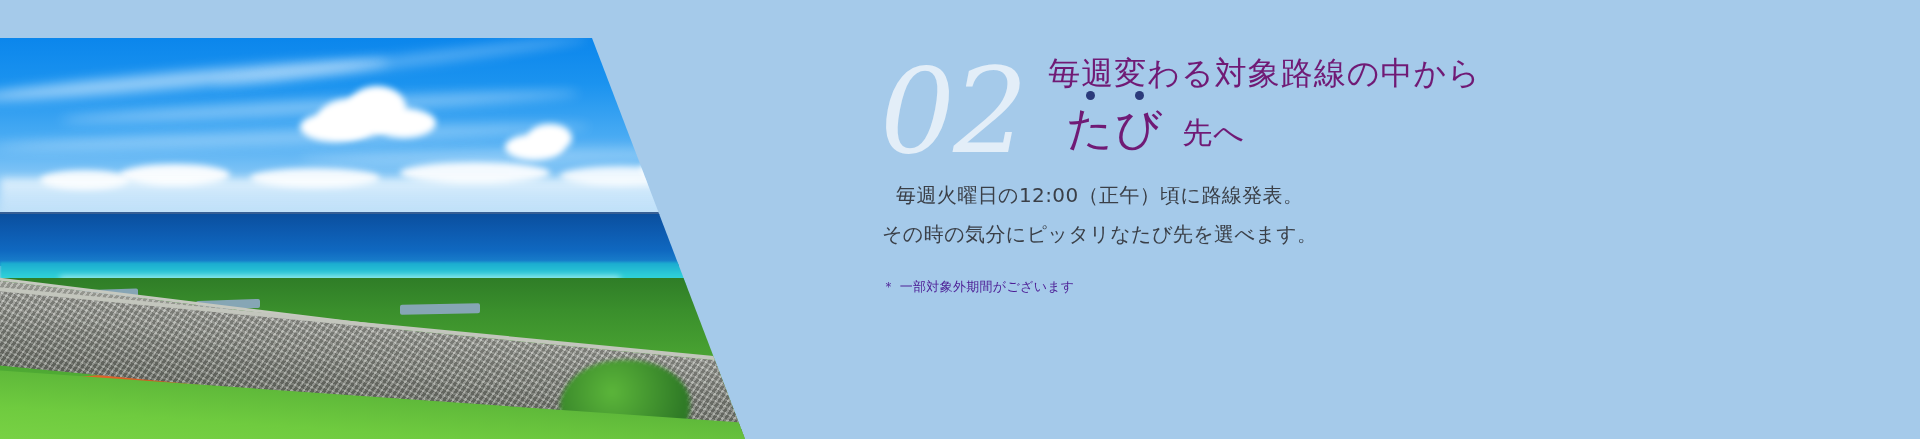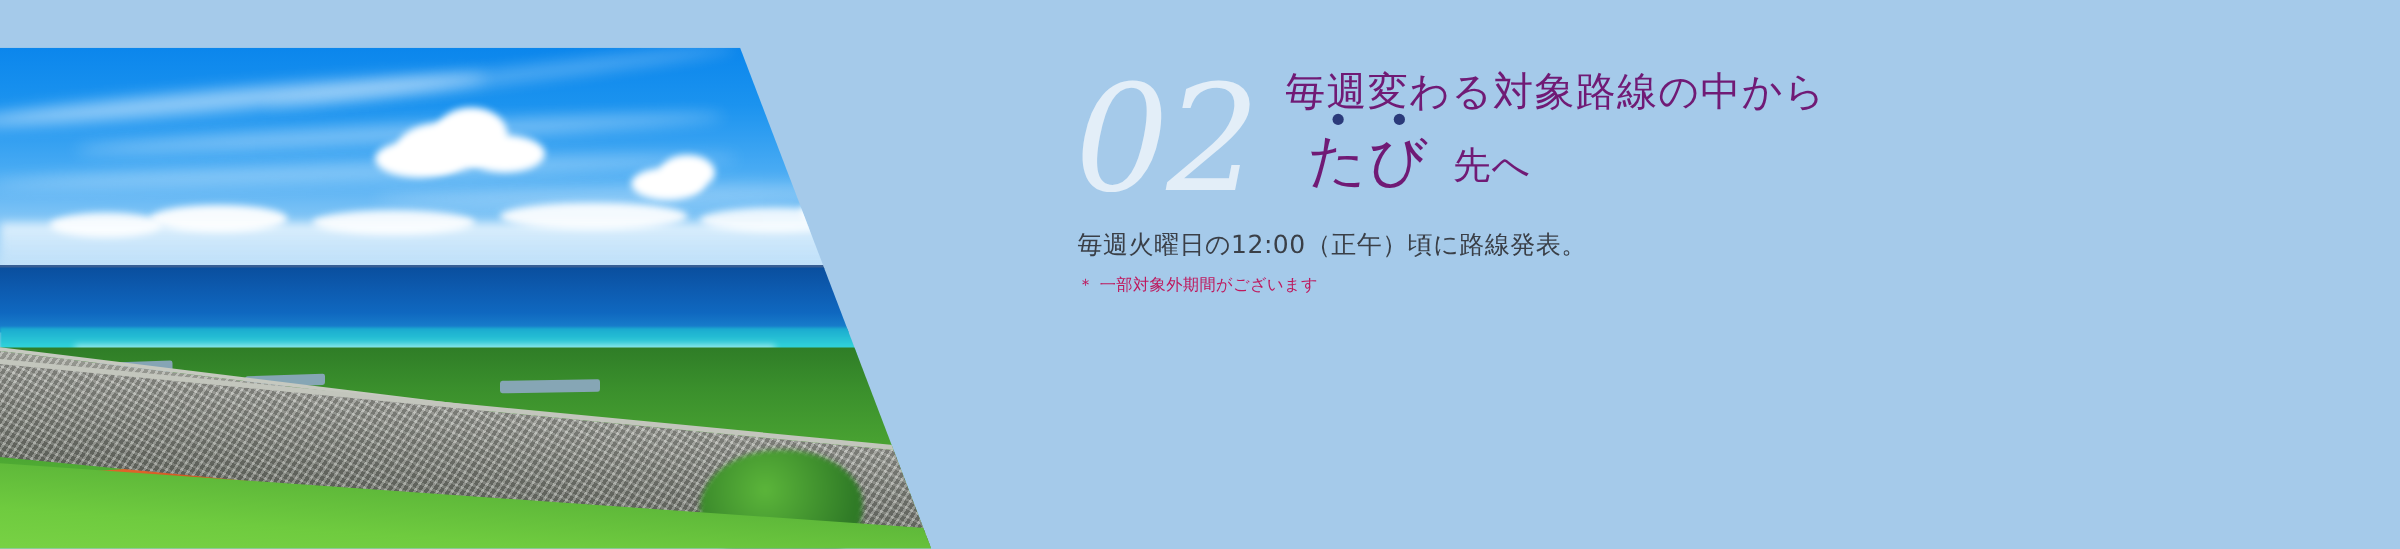--- a/index.html
+++ b/index.html
@@ -124,21 +124,21 @@
   }
   .bush{
     position:absolute;left:560px;top:322px;width:130px;height:92px;
     background:radial-gradient(circle at 40% 35%,#5bb53a,#2f7a26 75%);
     border-radius:50% 50% 45% 55%/52% 48% 50% 50%;
     filter:blur(2px);
   }
 
   
   .content{
-    position:absolute;left:860px;top:0;width:1040px;height:439px;
+    position:absolute;left:880px;top:0;width:1040px;height:439px;
   }
   .headline-row{
     position:absolute;left:0;top:50px;display:flex;align-items:flex-start;
   }
   .step-number{
     font-family:"DejaVu Serif","Liberation Serif",serif;
     font-style:italic;font-weight:400;font-size:118px;line-height:1;
     color:#e3eef8;letter-spacing:-2px;
     margin-top:2px;user-select:none;
   }
@@ -167,21 +167,21 @@
     display:block;width:9px;height:9px;border-radius:50%;
     background:#2b3a7a;
   }
   .body-text{
     position:absolute;left:2px;top:176px;
     font-family:"DejaVu Sans","Liberation Sans",sans-serif;
     color:#3a3f47;
   }
   .body-line{font-size:20px;line-height:1.95;letter-spacing:.4px;white-space:nowrap;text-align:center;}
   .note{
-    margin-top:4px;font-size:13px;color:#be185d;letter-spacing:.3px;white-space:nowrap;
+    margin-top:24px;font-size:13px;color:#4c1d95;letter-spacing:.3px;white-space:nowrap;
   }
 </style>
 </head>
 <body>
 
 <div class="banner">
 
   <div class="photo-wrap">
     <div class="photo">
 
@@ -241,17 +241,18 @@
             </span>
             <span>たび</span>
           </span>
           <span>先へ</span>
         </div>
       </div>
     </div>
 
     <div class="body-text">
       <div class="body-line">毎週火曜日の12:00（正午）頃に路線発表。</div>
+      <div class="body-line">その時の気分にピッタリなたび先を選べます。</div>
       <div class="note">＊ 一部対象外期間がございます</div>
     </div>
 
   </div>
 </div>
 
 </body></html>

